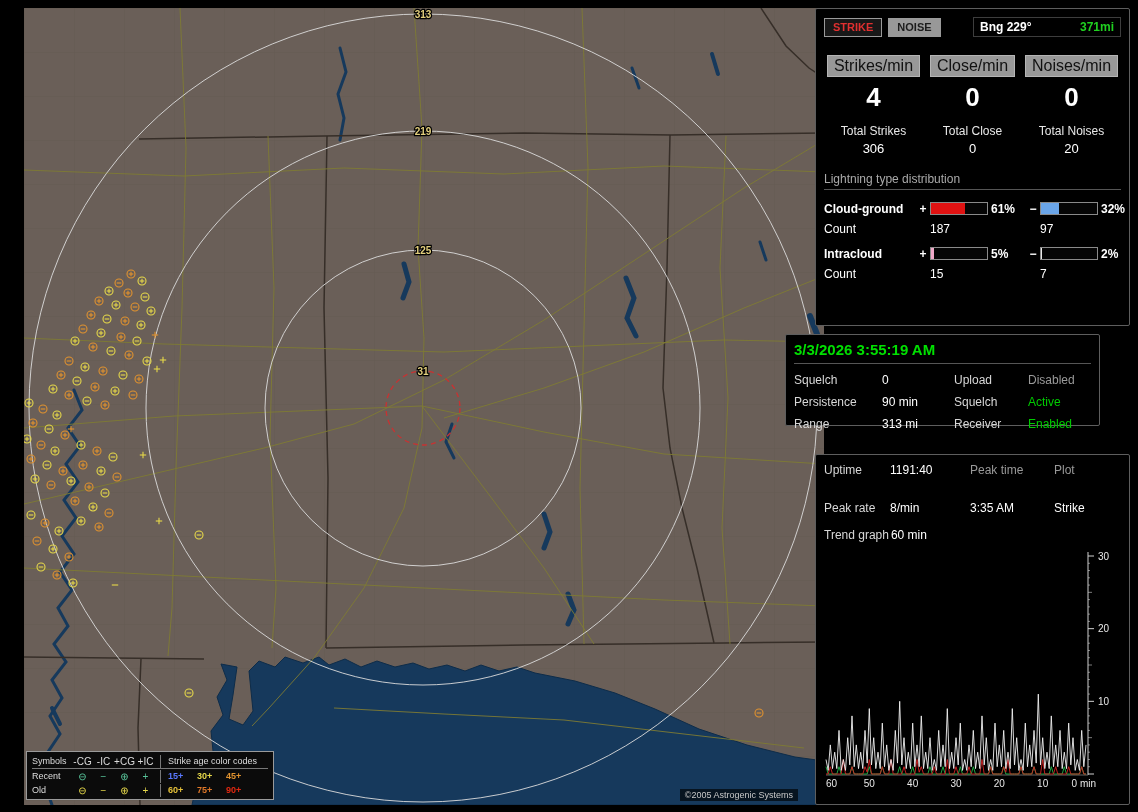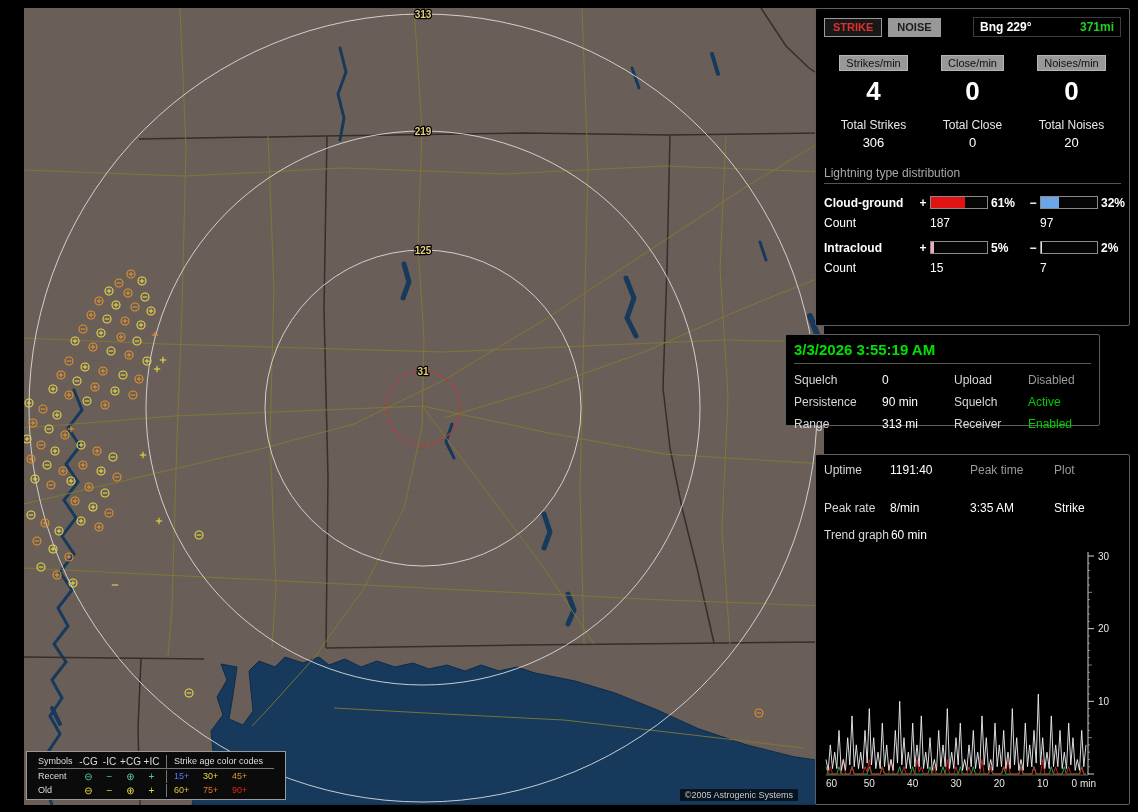--- a/index.html
+++ b/index.html
@@ -4,27 +4,27 @@
 <style>
   html,body{margin:0;padding:0;background:#000;}
   body{width:1138px;height:812px;overflow:hidden;font-family:"Liberation Sans",sans-serif;}
   #app{position:relative;width:1138px;height:812px;background:#000;}
 
   
   #map{position:absolute;left:24px;top:8px;width:800px;height:797px;background:#6a5f58;overflow:hidden;}
   #map-svg{display:block;}
 
   #legend{position:absolute;left:2px;bottom:5px;background:#0b0b0b;border:1px solid #9a9a9a;
-          color:#ddd;font-size:9px;padding:2px 11px;line-height:13px;}
+          color:#ddd;font-size:9px;padding:2px 5px;line-height:13px;}
   .lg-row{display:flex;align-items:center;height:14px;white-space:nowrap;}
   .lg-head{border-bottom:1px solid #777;}
   .lg-c1{width:40px;}
   .lg-sym{width:21px;text-align:center;font-size:10px;}
   .lg-age-wrap{border-left:1px solid #777;margin-left:4px;padding-left:7px;display:flex;}
-  .lg-age{width:29px;font-weight:normal;}
+  .lg-age{width:29px;font-weight:bold;}
   .lg-age-head{margin-left:4px;padding-left:7px;border-left:1px solid #777;width:100px;}
 
   #copyright{position:absolute;right:26px;bottom:4px;background:rgba(0,0,0,.65);
              color:#c8c8c8;font-size:9px;padding:1px 5px;}
 
   
   .panel{position:absolute;background:#000;border:1px solid #5e5e5e;border-radius:2px;
          color:#eee;font-size:12px;box-sizing:border-box;}
   #panel-stats{left:815px;top:8px;width:315px;height:318px;padding:8px;}
   #panel-status{left:785px;top:334px;width:315px;height:92px;padding:6px 8px;}
@@ -34,21 +34,21 @@
   .btn{font-size:11px;font-weight:bold;padding:2px 8px;border:1px solid #9a9a9a;
        cursor:pointer;font-family:inherit;line-height:13px;}
   .strike-btn{background:#181818;color:#e03030;}
   .noise-btn{background:#989898;color:#1c1c1c;}
   .bng-box{margin-left:auto;background:#000;border:1px solid #3d3d3d;display:flex;
            justify-content:space-between;width:134px;padding:2px 6px;font-weight:bold;font-size:12px;}
   .bng{color:#fff}.rng{color:#20d020}
 
   .stats-grid{display:flex;margin-top:18px;}
   .stat-col{flex:1;text-align:center;}
-  .stat-header{background:#989898;color:#111;border:1px solid #b5b5b5;font-size:11px;
+  .stat-header{background:#989898;color:#111;border:1px solid #b5b5b5;font-size:16px;
                padding:1px 6px;font-family:inherit;cursor:pointer;}
   .stat-rate{font-size:26px;font-weight:bold;color:#fff;margin-top:5px;}
   .stat-total-label{margin-top:11px;font-size:12px;color:#e8e8e8;}
   .stat-total{font-size:13px;color:#fff;margin-top:3px;}
 
   .dist{margin-top:16px;}
   .dist-title{color:#aaa;font-size:12px;padding-bottom:3px;border-bottom:1px solid #555;margin-bottom:9px;}
   .dist-row{display:grid;grid-template-columns:92px 14px 58px 38px 14px 58px 30px;align-items:center;height:19px;}
   .count-row{height:22px;align-items:start;padding-top:4px;}
   .dist-label{font-weight:bold;color:#fff;}

